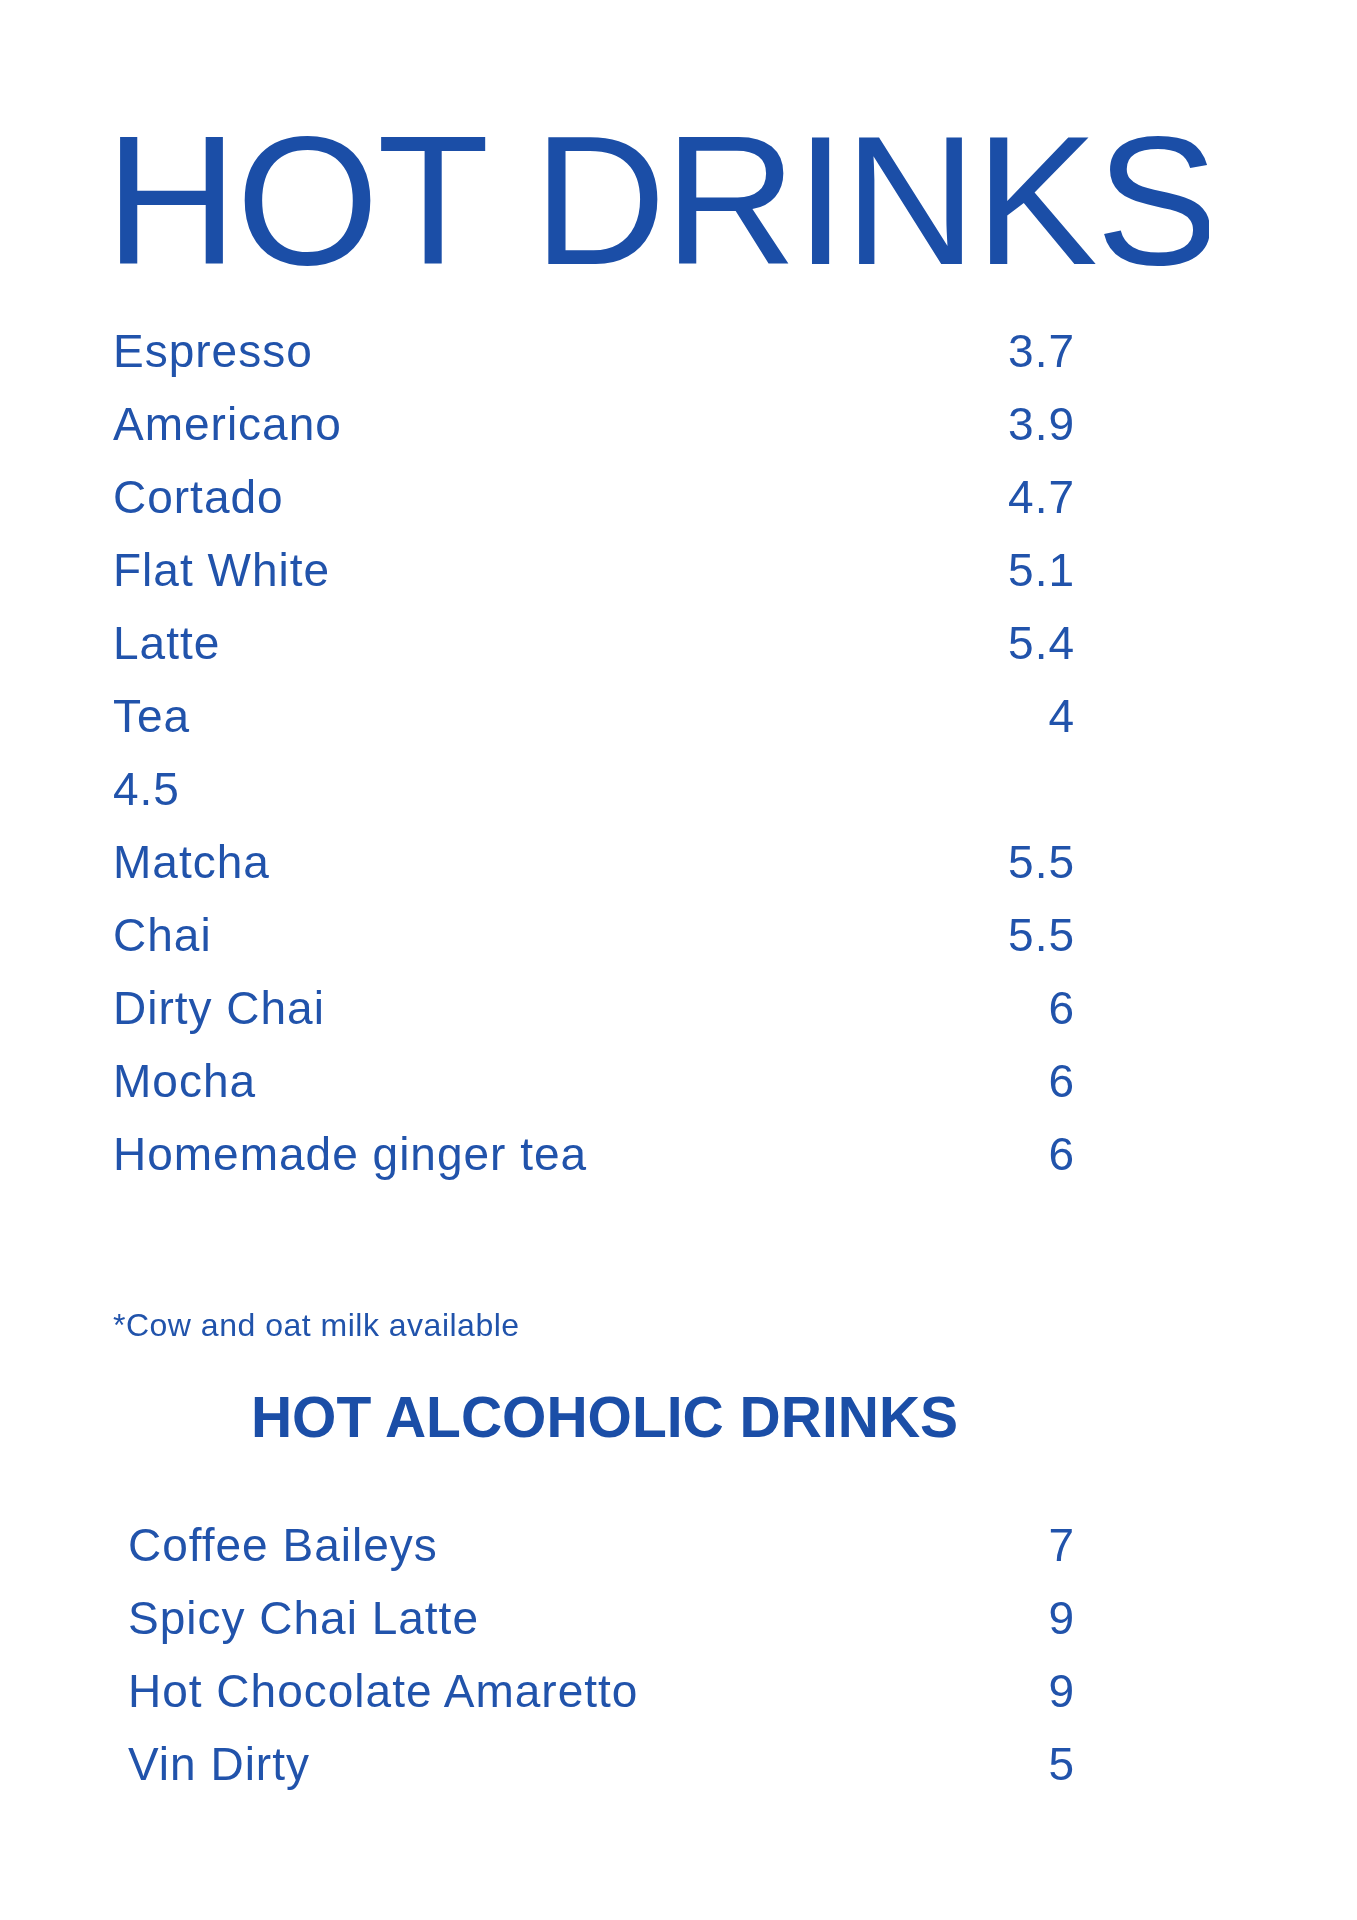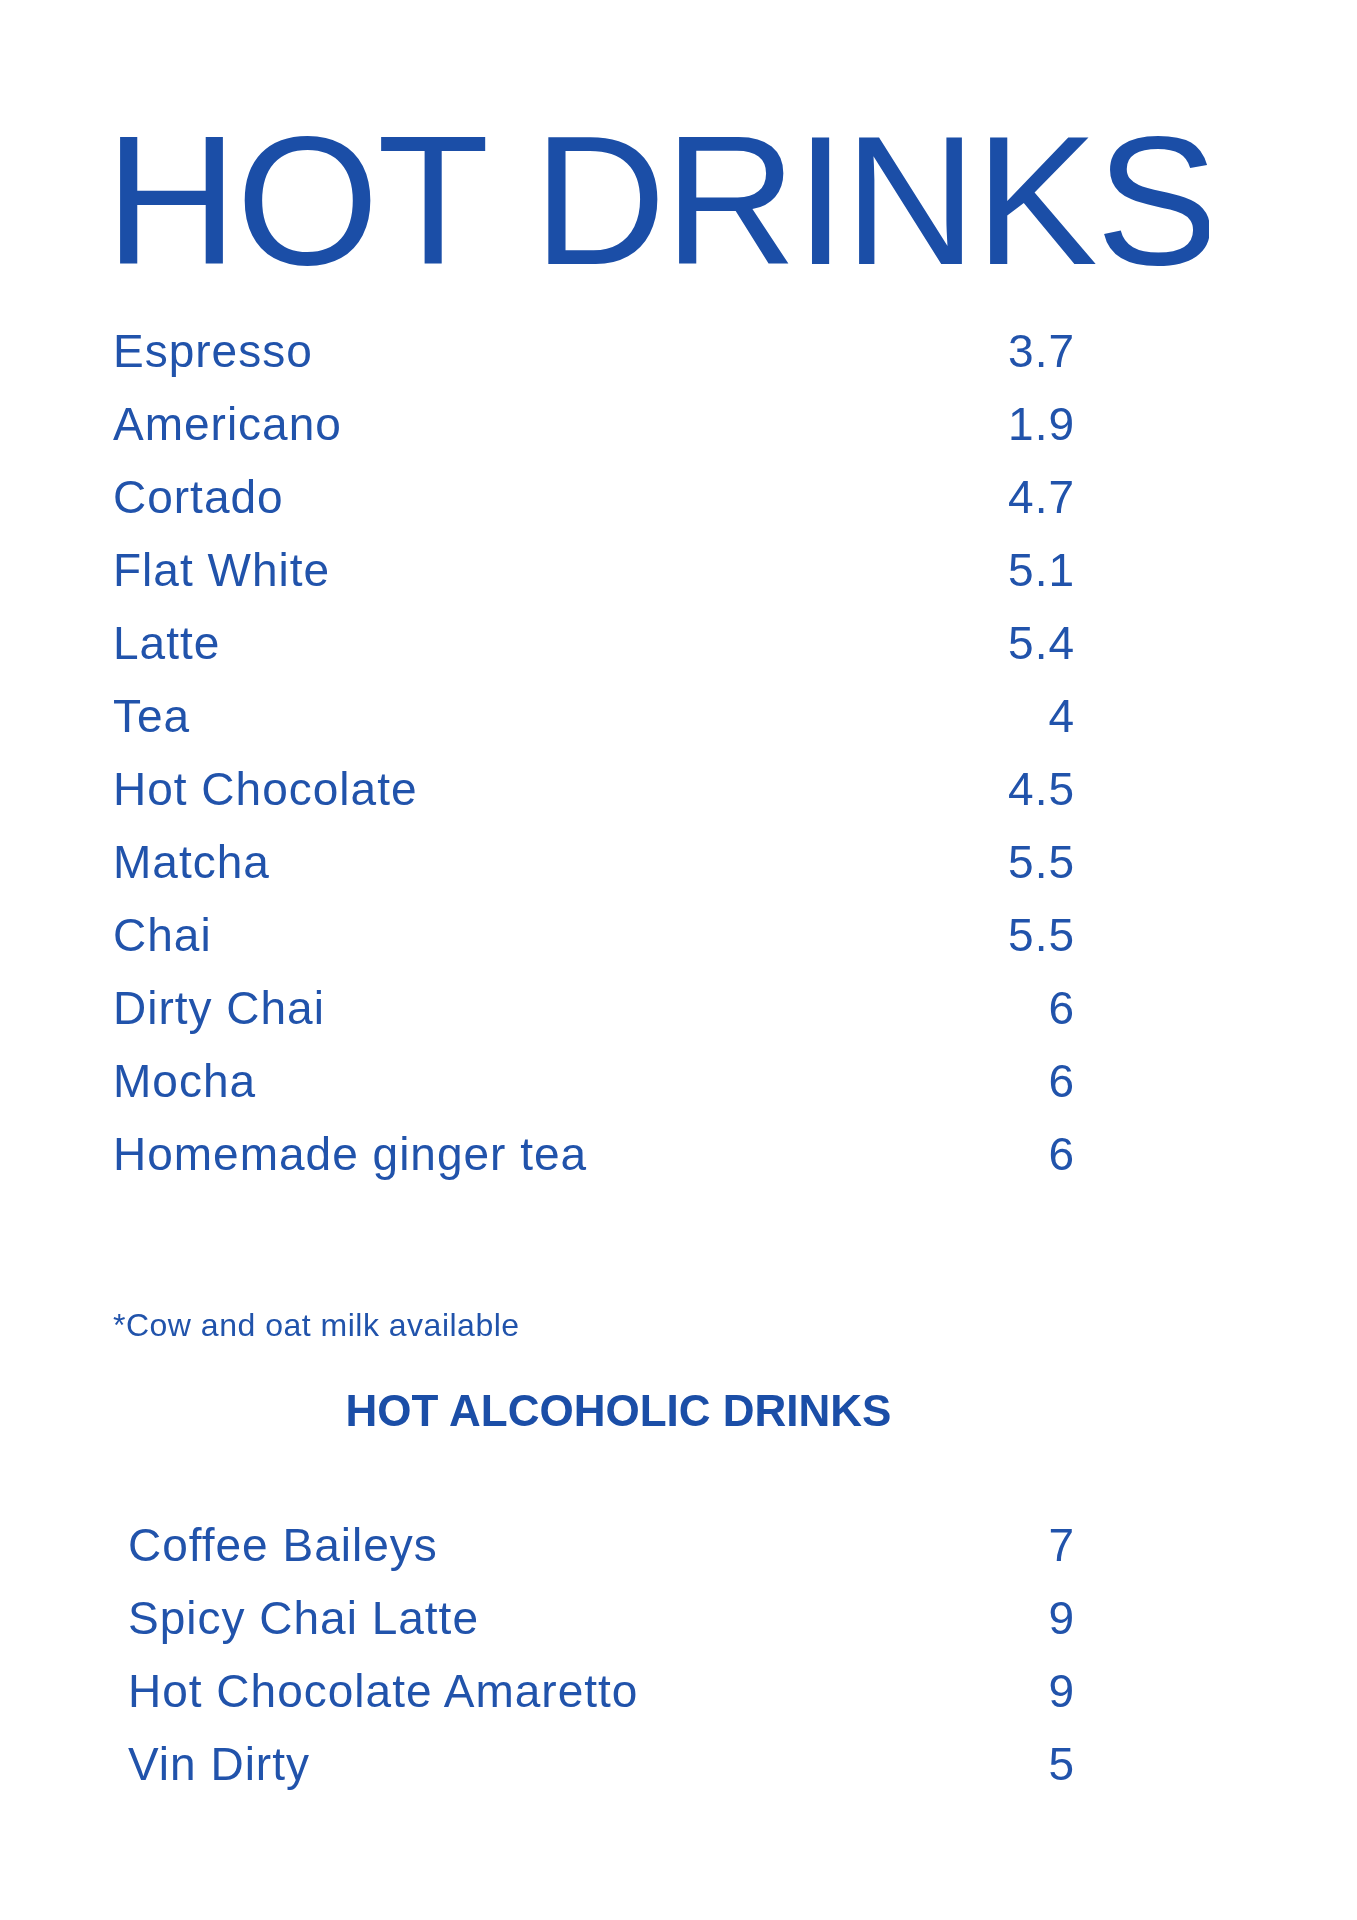--- a/index.html
+++ b/index.html
@@ -59,63 +59,61 @@
     letter-spacing: 0.5px;
     line-height: 44px;
     color: var(--accent_text, #2153ab);
   }
   .section-title {
     position: absolute;
     left: 0;
     width: 100%;
     top: 1389px;
     text-align: center;
-    font-size: 44px;
+    font-size: 57px;
     line-height: 1;
     font-weight: 700;
     letter-spacing: 0px;
     color: var(--accent_title, #1b4ea7);
     white-space: nowrap;
-    margin-left: 14px;
   }
 </style>
 </head>
 <body>
 
 <div class="page">
 
   <div class="main-title">HOT DRINKS</div>
 
   <div class="menu-list">
     <div class="row">
       <span class="item-name">Espresso</span>
       <span class="item-price">3.7</span>
     </div>
     <div class="row">
       <span class="item-name">Americano</span>
-      <span class="item-price">1.9</span>
+      <span class="item-price">3.9</span>
     </div>
     <div class="row">
       <span class="item-name">Cortado</span>
       <span class="item-price">4.7</span>
     </div>
     <div class="row">
       <span class="item-name">Flat White</span>
       <span class="item-price">5.1</span>
     </div>
     <div class="row">
       <span class="item-name">Latte</span>
       <span class="item-price">5.4</span>
     </div>
     <div class="row">
       <span class="item-name">Tea</span>
       <span class="item-price">4</span>
     </div>
     <div class="row">
-      <span class="item-name">Hot Chocolate</span>
       <span class="item-price">4.5</span>
     </div>
     <div class="row">
       <span class="item-name">Matcha</span>
       <span class="item-price">5.5</span>
     </div>
     <div class="row">
       <span class="item-name">Chai</span>
       <span class="item-price">5.5</span>
     </div>

